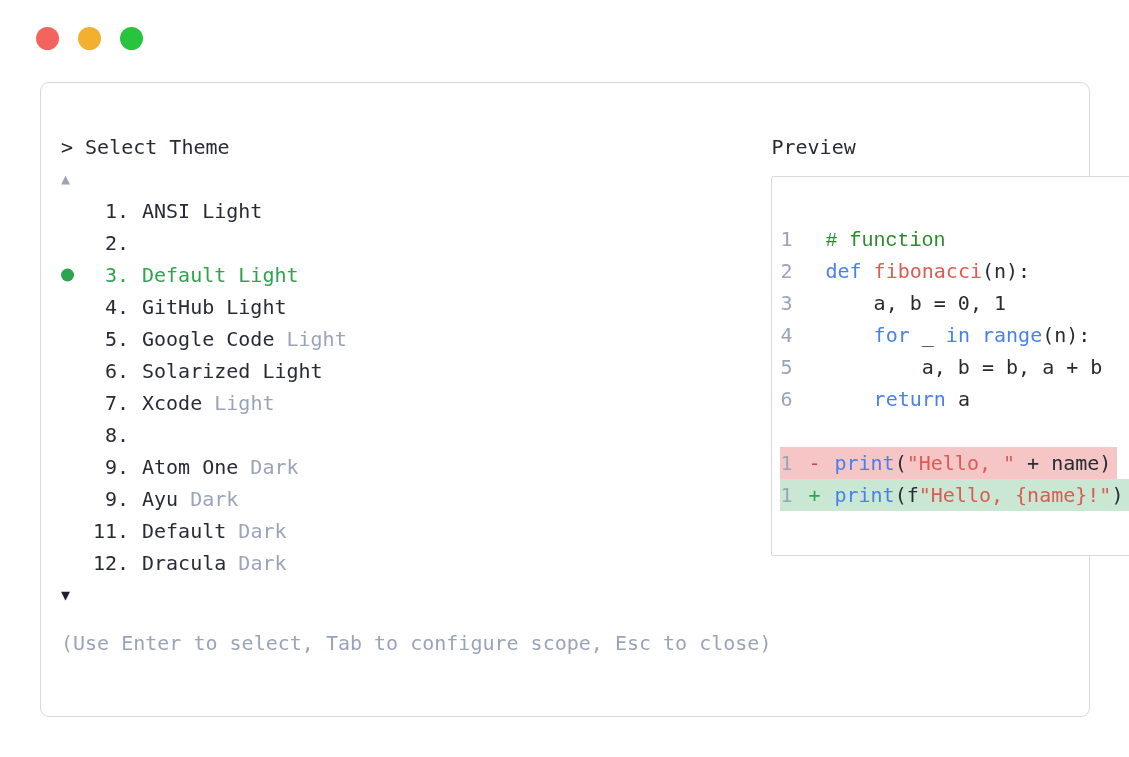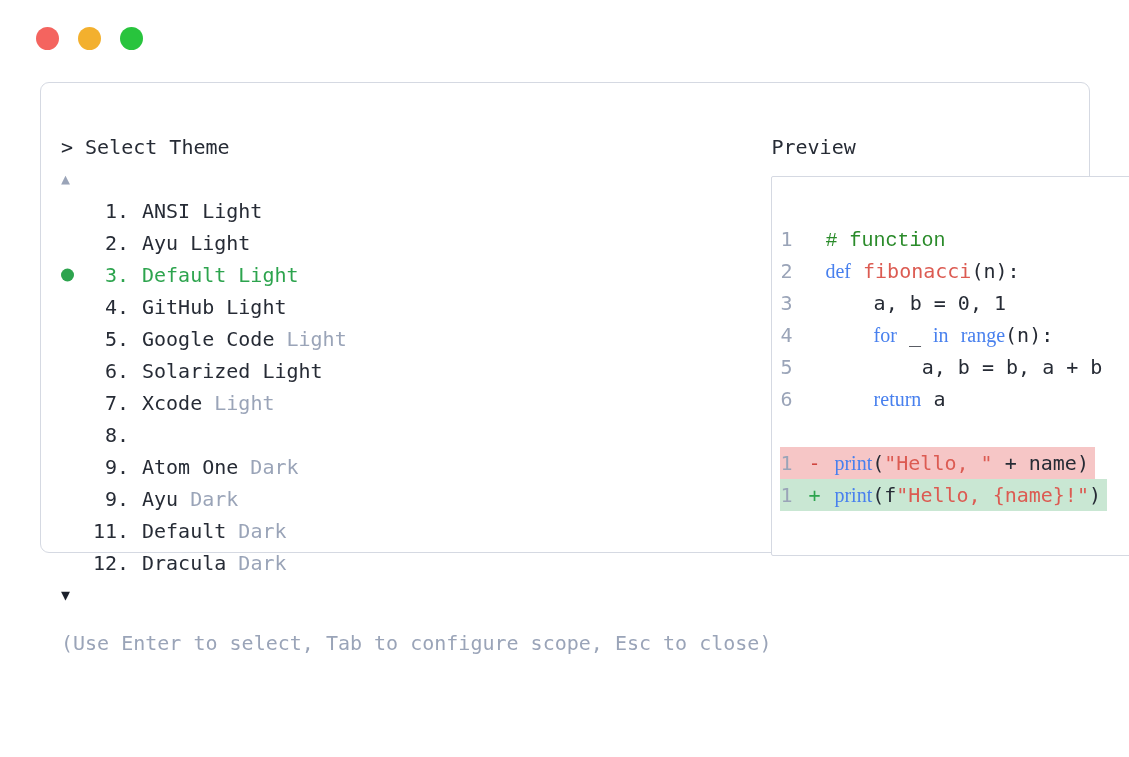--- a/index.html
+++ b/index.html
@@ -19,21 +19,21 @@
   *{margin:0;padding:0;box-sizing:border-box;}
   html,body{background:#ffffff;}
   body{
     width:1129px;height:757px;position:relative;overflow:hidden;
     font-family:"DejaVu Sans Mono","Liberation Mono",monospace;
     color:var(--text);
   }
   .traffic-lights{position:absolute;left:36px;top:27px;display:flex;gap:19px;}
   .tl-dot{width:23px;height:23px;border-radius:50%;}
   .panel{
-    position:absolute;left:40px;top:82px;width:1050px;height:471px;
+    position:absolute;left:40px;top:82px;width:1050px;height:635px;
     border:1.5px solid var(--border);border-radius:9px;background:#fff;
     padding:48px 28px 0 20px;
   }
   .columns{display:flex;}
   .left-col{flex:0 0 480px;}
   .right-col{flex:1;}
   .row{height:32px;line-height:32px;font-size:20px;white-space:pre;}
   .prompt{color:var(--text);}
   .scroll-arrow{height:32px;line-height:32px;font-size:15px;cursor:pointer;}
   .scroll-up{color:var(--muted);}
@@ -56,21 +56,21 @@
     border:1.5px solid var(--border);border-radius:2px;
     padding:46px 8px 0 8px;overflow:hidden;
   }
   .code-line{height:32px;line-height:32px;font-size:20px;display:flex;white-space:pre;}
   .lnum{width:45px;flex:0 0 auto;color:var(--muted);}
   .diff-span{display:inline-flex;padding-right:6px;}
   .diff-span .lnum{width:28px;}
   .diff-span .sign{width:26px;flex:0 0 auto;}
   .tok-plain{color:var(--text);}
   .tok-comment{color:var(--comment);font-family:Liberation Mono, monospace;}
-  .tok-keyword{color:var(--kw);font-family:Liberation Serif, serif;}
+  .tok-keyword{color:var(--kw);}
   .tok-func{color:var(--fn);}
   .tok-string{color:var(--str);}
 </style>
 </head>
 <body>
 
 <div class="traffic-lights">
   <div class="tl-dot" style="background: rgb(244, 100, 95);"></div>
   <div class="tl-dot" style="background: rgb(243, 176, 46);"></div>
   <div class="tl-dot" style="background: rgb(40, 196, 61);"></div>
@@ -83,21 +83,20 @@
       <div class="scroll-arrow scroll-up">▲</div>
       <ul class="theme-list" id="theme-list">
           <li class="theme-item">
             <span class="bullet-cell"></span>
             <span class="num-cell">1.</span>
             <span class="name-cell"><span class="main-part">ANSI Light</span></span>
           </li>
           <li class="theme-item">
             <span class="bullet-cell"></span>
             <span class="num-cell">2.</span>
-            <span class="name-cell"><span class="main-part">Ayu Light</span></span>
           </li>
           <li class="theme-item selected">
             <span class="bullet-cell">
               <span class="bullet-dot"></span>
             </span>
             <span class="num-cell">3.</span>
             <span class="name-cell"><span class="main-part">Default Light</span></span>
           </li>
           <li class="theme-item">
             <span class="bullet-cell"></span>

